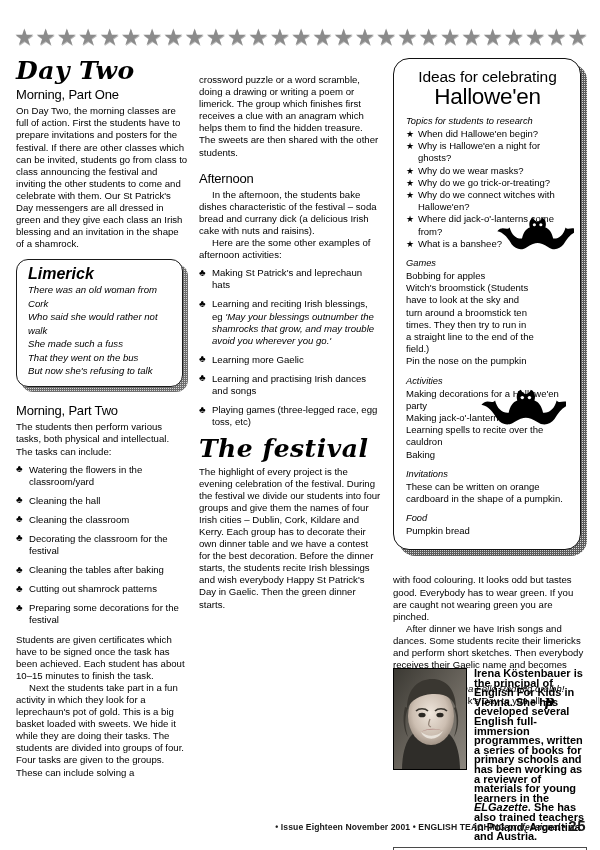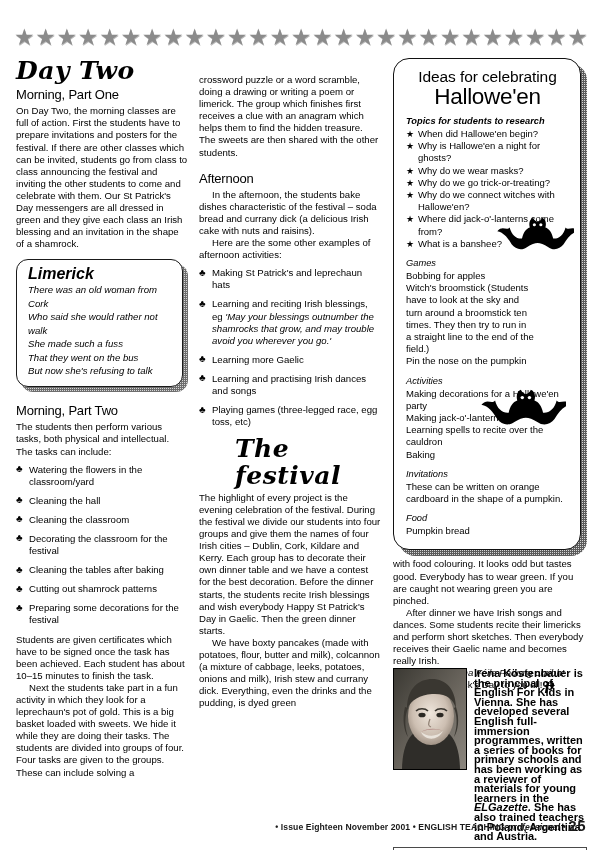--- a/index.html
+++ b/index.html
@@ -164,21 +164,21 @@
     margin-bottom: 6px;
     letter-spacing: -0.3px;
   }
   .hallo-sec {
     font-style: italic;
     font-size: 9.3px;
     line-height: 12px;
     margin-top: 7px;
     margin-bottom: 1px;
   }
-  .hallo-sec.first { margin-top: 0; font-weight: bold; }
+  .hallo-sec.first { margin-top: 0; }
   ul.starlist { list-style: none; margin: 0; padding: 0; }
   ul.starlist li {
     position: relative;
     padding-left: 12px;
     font-size: 9.5px;
     line-height: 12.2px;
   }
   ul.starlist li .bul {
     position: absolute; left: 0; top: 0;
     font-size: 9px;
@@ -333,26 +333,25 @@
     <p class="ind">Here are the some other examples of afternoon activities:</p>
 
     <ul class="sham">
       <li><span class="bul">♣</span><span>Making St Patrick's and leprechaun hats</span></li>
       <li><span class="bul">♣</span><span>Learning and reciting Irish blessings, eg </span><i>'May your blessings outnumber the shamrocks that grow, and may trouble avoid you wherever you go.'</i></li>
       <li><span class="bul">♣</span><span>Learning more Gaelic</span></li>
       <li><span class="bul">♣</span><span>Learning and practising Irish dances and songs</span></li>
       <li><span class="bul">♣</span><span>Playing games (three-legged race, egg toss, etc)</span></li>
     </ul>
 
-    <div class="fancy-title" style="margin-top:8px;margin-left:36px;">
+    <div class="fancy-title" style="margin-top:8px;">
       <span>The festival</span>
     </div>
 
     <p>The highlight of every project is the evening celebration of the festival. During the festival we divide our students into four groups and give them the names of four Irish cities – Dublin, Cork, Kildare and Kerry. Each group has to decorate their own dinner table and we have a contest for the best decoration. Before the dinner starts, the students recite Irish blessings and wish everybody Happy St Patrick's Day in Gaelic. Then the green dinner starts.</p>
-    <p class="ind">We have boxty pancakes (made with potatoes, flour, butter and milk), colcannon (a mixture of cabbage, leeks, potatoes, onions and milk), Irish stew and currany dick. Everything, even the drinks and the pudding, is dyed green</p>
   </div>
 
   <div class="col col-right">
 
     <div class="hallo-wrap">
       <div class="hallo-shadow"></div>
       <div class="hallo-box">
         <div class="hallo-t1">Ideas for celebrating</div>
         <div class="hallo-t2">Hallowe'en</div>
 
@@ -398,21 +397,21 @@
             C50 9 52 3 57 1 C59 5 62 7 64 7 C66 7 69 5 71 1 C76 3 78 9 76 16
             C82 18 86 24 88 33 C96 34 104 28 107 16 C112 22 118 12 126 22
             C116 24 110 32 104 42 C98 50 88 52 80 46 C74 42 68 40 64 40
             C60 40 54 42 48 46 C40 52 30 50 24 42 C18 32 12 24 2 22 Z"></path>
           <circle cx="59" cy="12" r="2.4" fill="#fff"></circle>
           <circle cx="69" cy="12" r="2.4" fill="#fff"></circle>
         </svg>
       </div>
     </div>
 
-    <p style="margin-top:8px;">with food colouring. It looks odd but tastes good. Everybody has to wear green. If you are caught not wearing green you are pinched.</p>
+    <p style="margin-top:24px;">with food colouring. It looks odd but tastes good. Everybody has to wear green. If you are caught not wearing green you are pinched.</p>
     <p class="ind">After dinner we have Irish songs and dances. Some students recite their limericks and perform short sketches. Then everybody receives their Gaelic name and becomes really Irish.</p>
     <p class="ind" style="margin-top:0;"><i>Beannachtaí na Féile Pádraig oraibh!</i></p>
     <p><span>– Happy St Patrick's Day to you all!</span><span class="sig">ᵽ</span></p>
   </div>
 
 </div>
 
 <div class="bio">
   <div class="bio-row">
     <div class="bio-photo">

